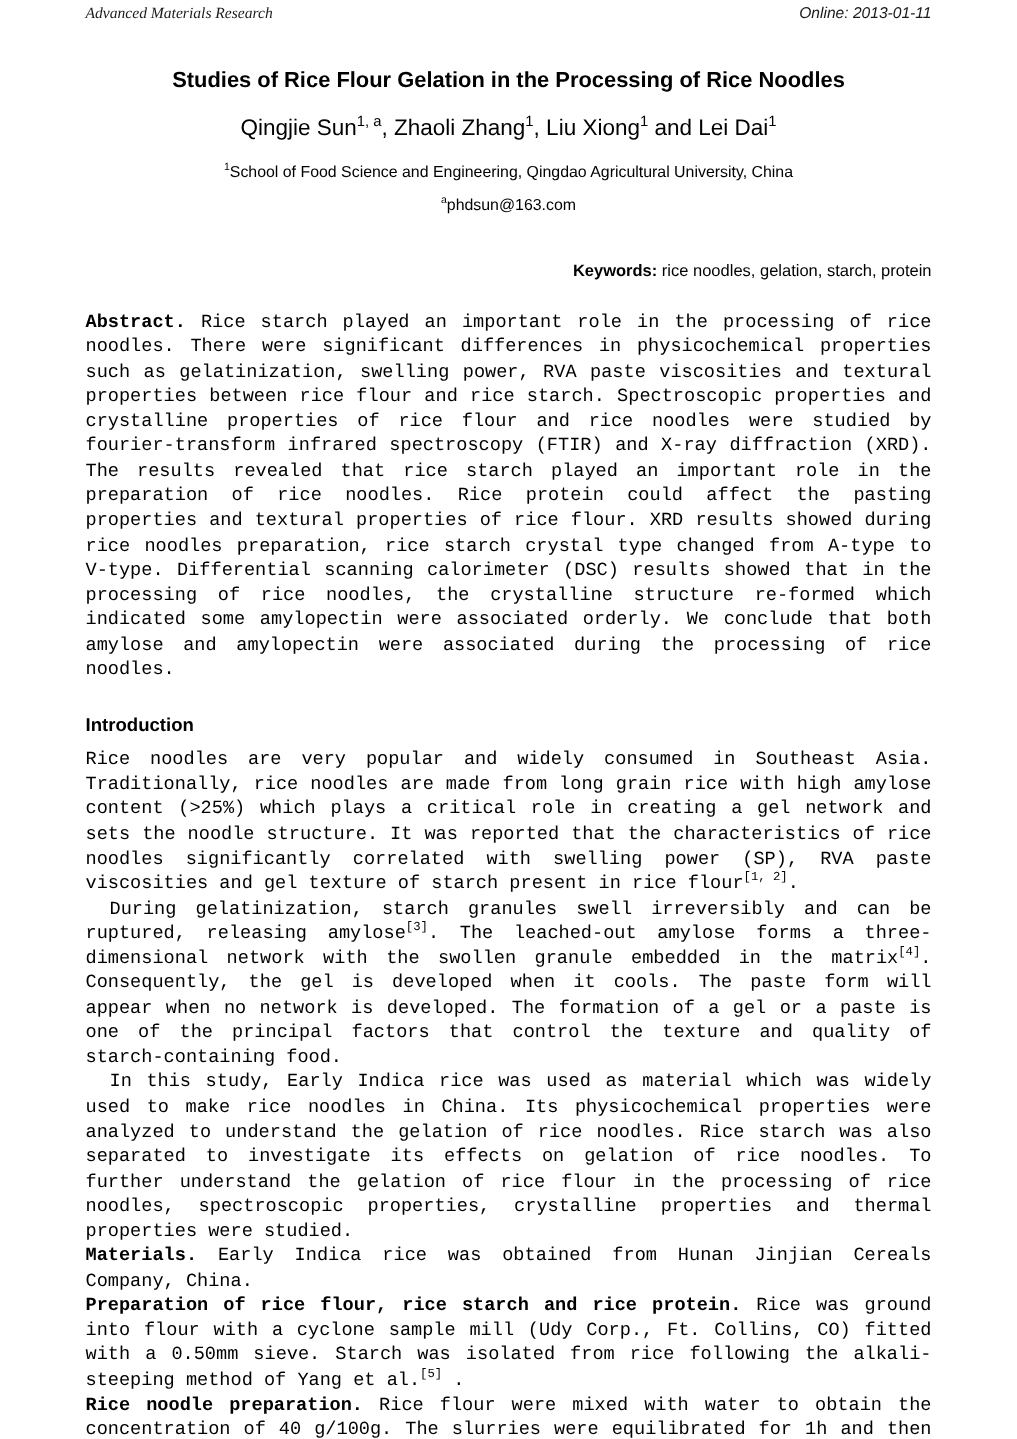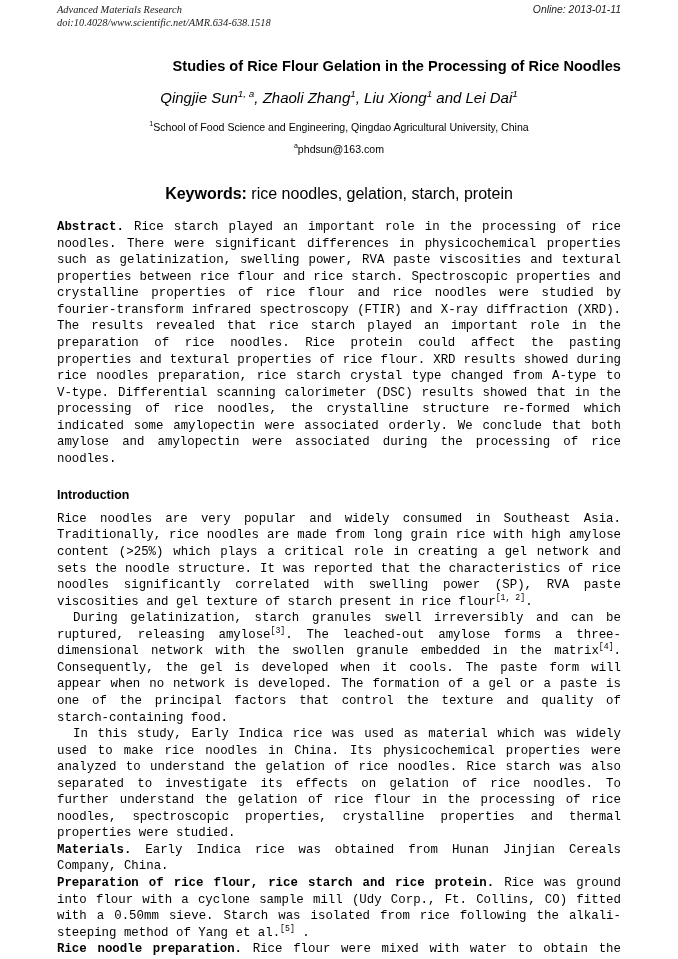--- a/index.html
+++ b/index.html
@@ -46,32 +46,31 @@
     color: #1a1a1a;
     white-space: nowrap;
   }
 
   
   .title {
     font-family: "Liberation Sans", sans-serif;
     font-weight: bold;
     font-size: 14.6px;
     line-height: 18px;
-    text-align: right;
+    text-align: center;
     color: #000;
     margin-top: 28px;
   }
   .authors {
     font-family: "Liberation Sans", sans-serif;
     font-size: 15px;
     line-height: 20px;
     text-align: center;
     color: #000;
     margin-top: 13px;
-    font-style: italic;
   }
   .affiliation {
     font-family: "Liberation Sans", sans-serif;
     font-size: 10.6px;
     line-height: 15px;
     text-align: center;
     color: #000;
     margin-top: 12px;
   }
   .email {
@@ -84,25 +83,25 @@
   }
   sup {
     font-size: 0.66em;
     vertical-align: super;
     line-height: 0;
   }
 
   
   .keywords {
     font-family: "Liberation Sans", sans-serif;
-    font-size: 16px;
+    font-size: 11px;
     line-height: 15px;
     color: #000;
     margin-top: 29px;
-    text-align: center;
+    text-align: right;
   }
   .keywords b {
     font-weight: bold;
   }
 
   
   .body-text {
     font-family: Liberation Mono, monospace;
     font-size: 12.4px;
     line-height: 16.55px;
@@ -143,21 +142,20 @@
   }
 </style>
 </head>
 <body>
 
 <div class="page">
   <div class="content">
 
     <div class="journal-header">
       <div class="line">Advanced Materials Research</div>
-      <div class="line">doi:10.4028/www.scientific.net/AMR.634-638.1518</div>
       <div class="online-date">Online: 2013-01-11</div>
     </div>
 
     <div class="title">Studies of Rice Flour Gelation in the Processing of Rice Noodles</div>
 
     <div class="authors">
       <span>Qingjie Sun</span><sup>1, a</sup><span>, </span><span>Zhaoli Zhang</span><sup>1</sup><span>, </span><span>Liu Xiong</span><sup>1</sup><span> and </span><span>Lei Dai</span><sup>1</sup>
     </div>
 
     <div class="affiliation">

